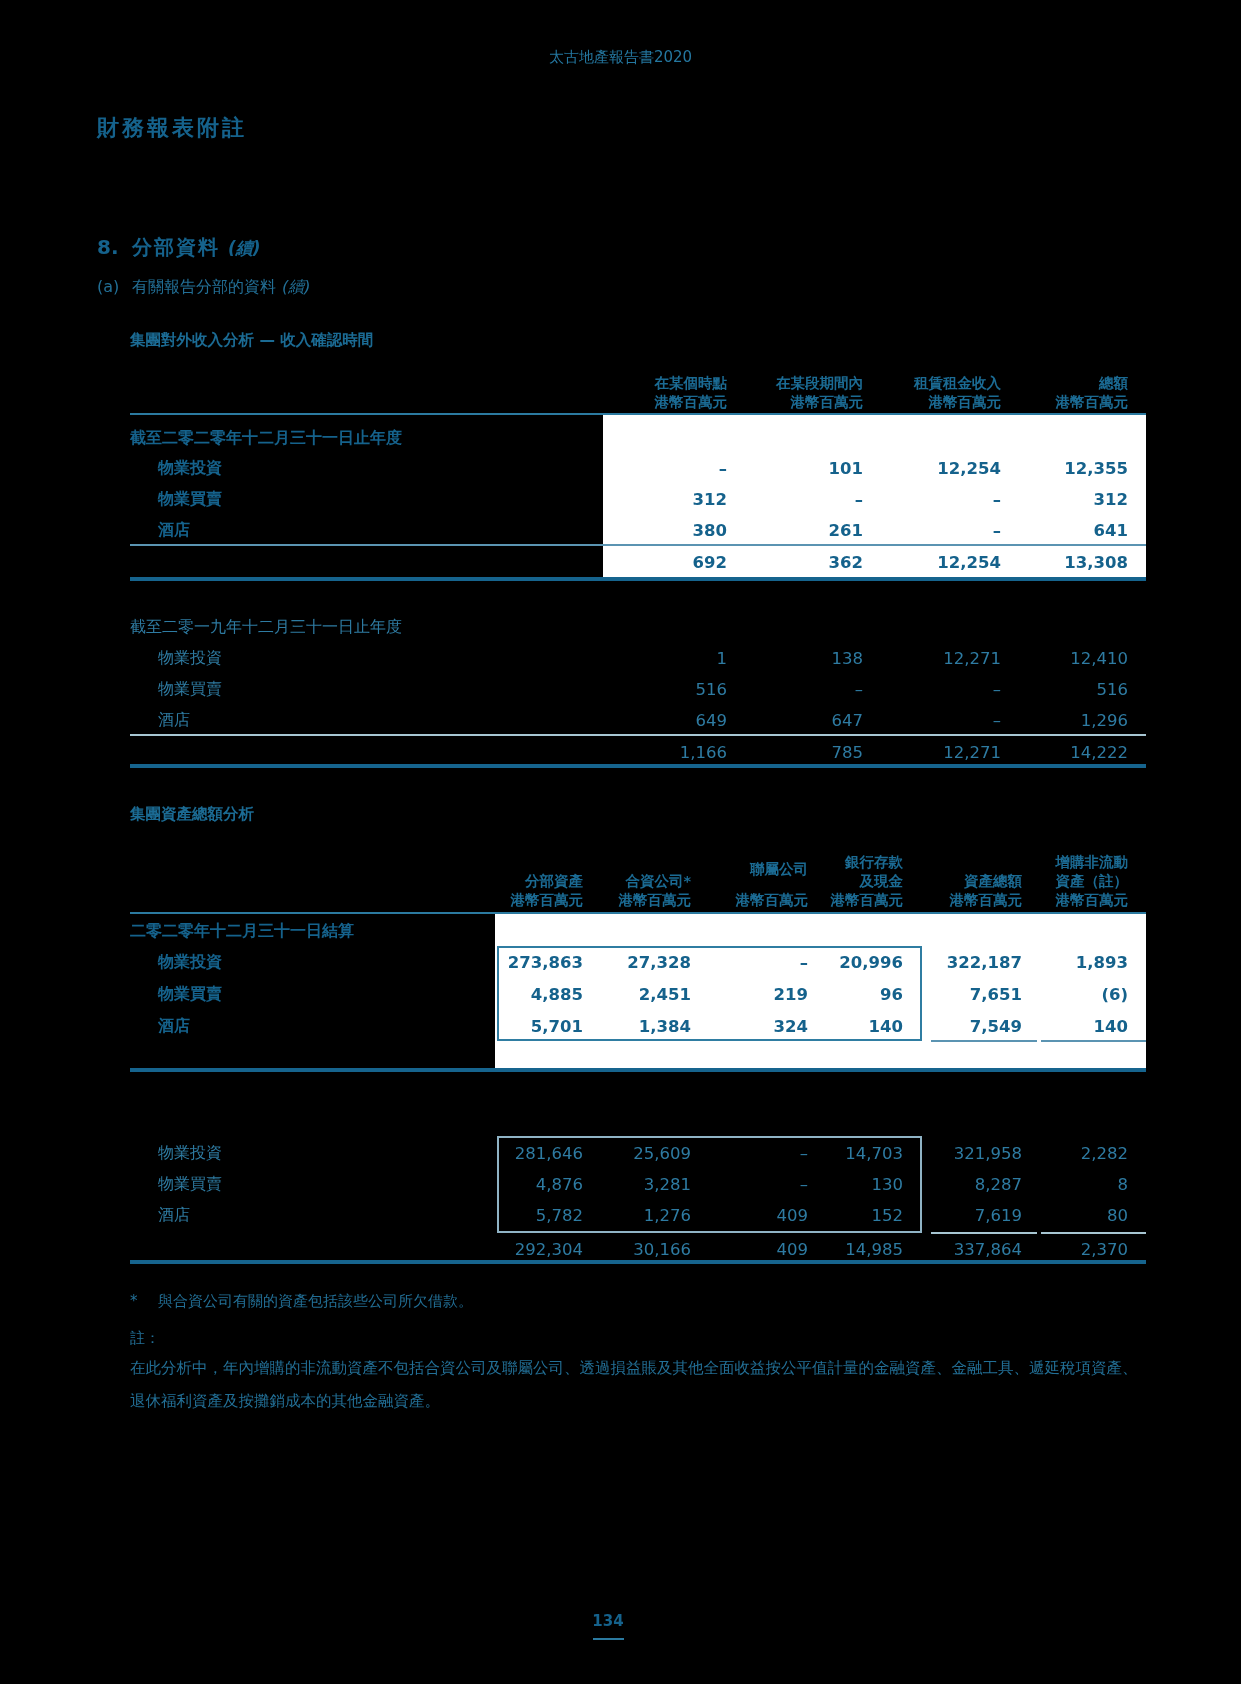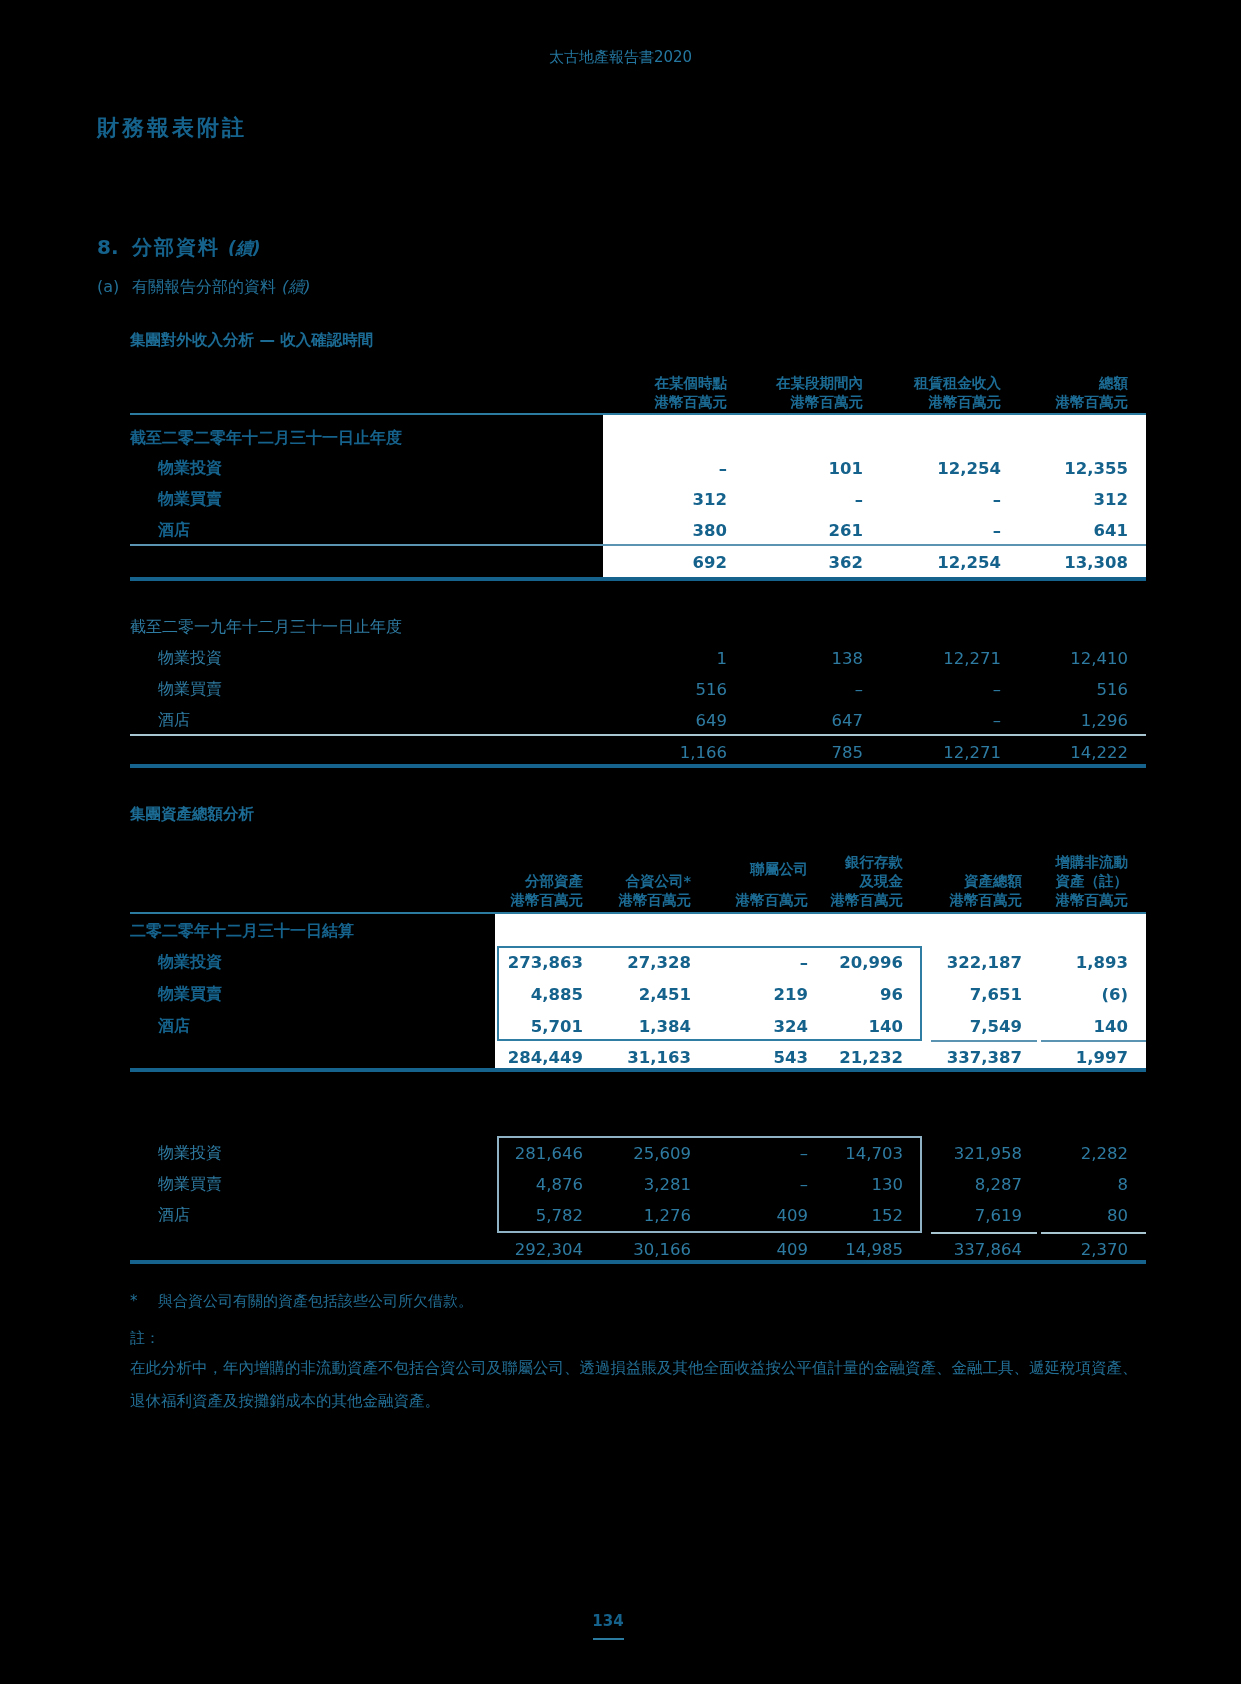--- a/index.html
+++ b/index.html
@@ -242,29 +242,20 @@
     <div class="lab indent">酒店</div>
     <div class="d1 num">5,701</div>
     <div class="d2 num">1,384</div>
     <div class="d3 num">324</div>
     <div class="d4 num">140</div>
     <div class="d5 num">7,549</div>
     <div class="d6 num">140</div>
   </div>
   <div class="seg thin-mid" style="left:931px; top:1040px; width:106px; background:#5b94b2"></div>
   <div class="seg thin-mid" style="left:1041px; top:1040px; width:105px; background:#5b94b2"></div>
-  <div class="row t2 bold-row" style="top:1043px">
-    <div class="lab"></div>
-    <div class="d1 num">284,449</div>
-    <div class="d2 num">31,163</div>
-    <div class="d3 num">543</div>
-    <div class="d4 num">21,232</div>
-    <div class="d5 num">337,387</div>
-    <div class="d6 num">1,997</div>
-  </div>
   <div class="rule thick" style="top:1068px"></div>
 
   <div class="box light" style="left:497px; top:1136px; width:425px; height:97px"></div>
   <div class="row t2 reg-row" style="top:1139px">
     <div class="lab indent">物業投資</div>
     <div class="d1 num">281,646</div>
     <div class="d2 num">25,609</div>
     <div class="d3 num">–</div>
     <div class="d4 num">14,703</div>
     <div class="d5 num">321,958</div>

